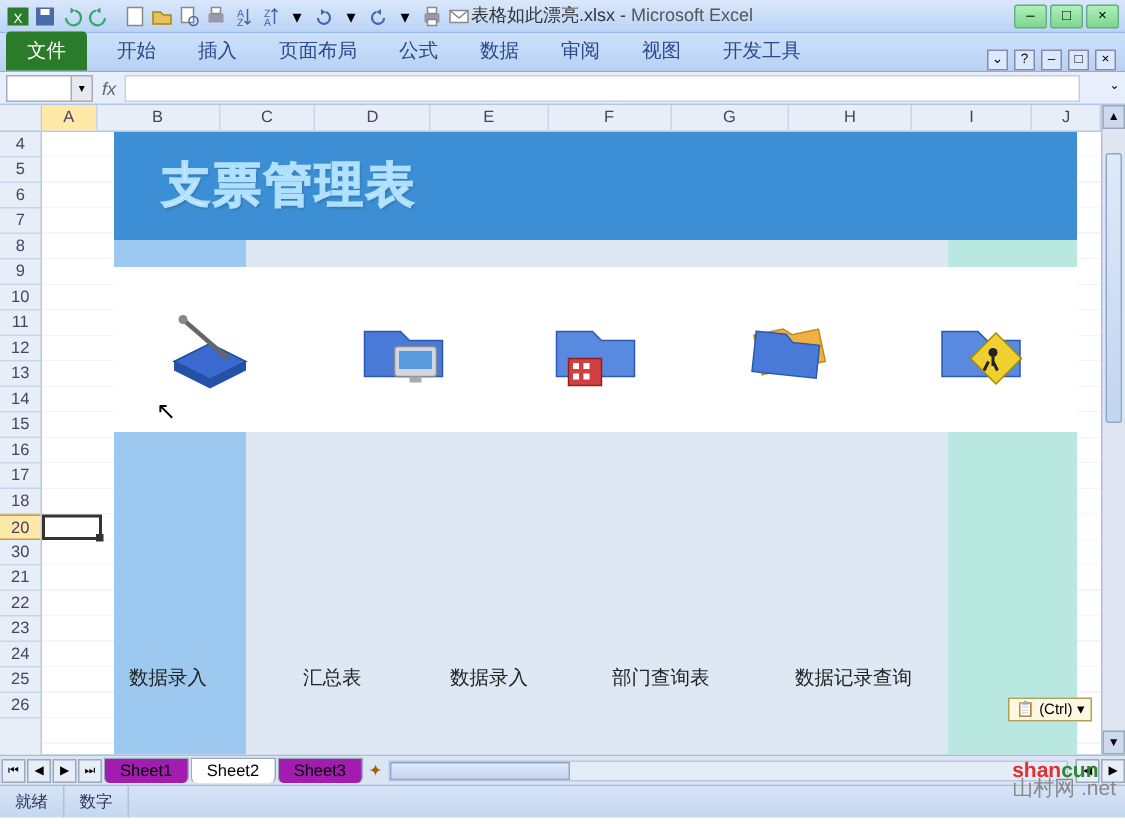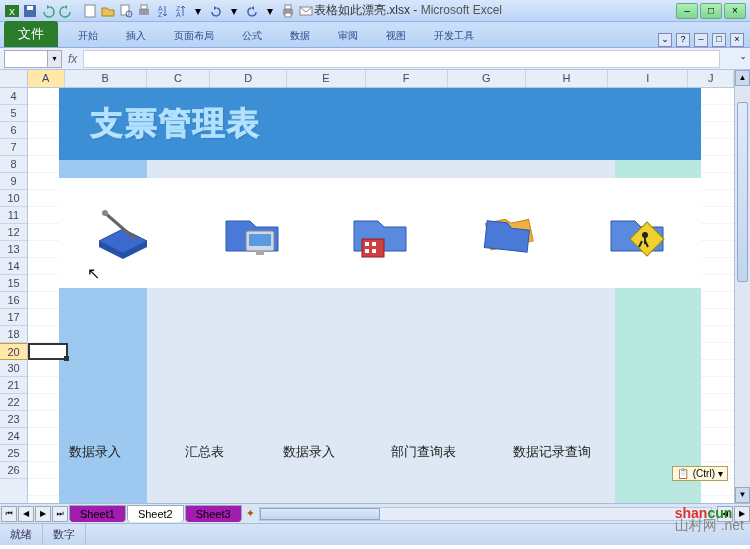--- a/index.html
+++ b/index.html
@@ -12,21 +12,21 @@
 .qat-sep { width: 4px; }
 .title-text { flex: 1; text-align: left; font-size: 12px; color: #335; }
 .title-text .fn { color: #333; }
 .title-text .app { color: #555; }
 .win-controls { display: flex; gap: 2px; padding-right: 4px; }
 .win-btn { width: 22px; height: 16px; border: 1px solid #6a8; background: linear-gradient(#aef0b8,#7fd68f); border-radius: 2px; display: flex; align-items: center; justify-content: center; font-size: 10px; cursor: pointer; }
 
 
 .ribbon-tabs { height: 26px; background: linear-gradient(#cde0fa,#b8d2f4); display: flex; align-items: flex-end; padding-left: 4px; border-bottom: 1px solid #8bb0e0; }
 .file-tab { background: #2a7c2a; color: #fff; padding: 4px 14px; font-size: 13px; border-radius: 3px 3px 0 0; cursor: pointer; margin-right: 6px; }
-.rtab { padding: 4px 14px; font-size: 10px; color: #2a4a8a; cursor: pointer; }
+.rtab { padding: 4px 14px; font-size: 13px; color: #2a4a8a; cursor: pointer; }
 .ribbon-right { margin-left: auto; display: flex; gap: 4px; padding-right: 6px; align-items: center; }
 .rmin { width: 14px; height: 14px; border: 1px solid #88a; background: #dce8fb; cursor: pointer; font-size: 9px; text-align: center; }
 
 
 .fbar { height: 22px; background: #e6effb; display: flex; align-items: center; border-bottom: 1px solid #b0c6e8; }
 .namebox { width: 44px; height: 18px; margin-left: 4px; background: #fff; border: 1px solid #aab; display: flex; align-items: center; padding-left: 4px; cursor: text; }
 .namebox-arrow { width: 14px; height: 18px; border: 1px solid #aab; border-left: none; background: #e8e8f0; font-size: 8px; text-align: center; line-height: 16px; cursor: pointer; }
 .fx-label { font-style: italic; color: #666; padding: 0 6px; }
 .formula-input { flex: 1; height: 18px; background: #fff; border: 1px solid #ccd; margin-right: 16px; cursor: text; }
 .fbar-exp { width: 14px; height: 14px; font-size: 8px; text-align: center; cursor: pointer; }
@@ -43,21 +43,21 @@
 .colhdr { border-right: 1px solid #c8d4e8; font-size: 11px; color: #446; text-align: center; line-height: 17px; cursor: pointer; }
 .colhdr.sel { background: #ffe8a8; }
 
 .cells { position: relative; height: 415px; }
 .cells::before { content: ""; position: absolute; inset: 0; background:
   repeating-linear-gradient(to bottom, transparent 0, transparent 16px, #d6dce8 16px, #d6dce8 17px),
   repeating-linear-gradient(to right, transparent 0, transparent 60px, #d6dce8 60px, #d6dce8 61px);
   opacity: 0.3; pointer-events: none; }
 
 
-.sheet-body { position: absolute; left: 31px; top: 0; width: 642px; height: 415px; }
+.sheet-body { position: absolute; left: 48px; top: 0; width: 642px; height: 415px; }
 .banner { position: absolute; left: 0; top: 0; width: 642px; height: 72px; background: #3c8fd4; }
 .banner-text { position: absolute; left: 32px; top: 14px; font-size: 32px; font-weight: 700; color: #fff; -webkit-text-stroke: 1px #b0e0ff; letter-spacing: 2px; text-shadow: 1px 1px 2px rgba(0,0,0,0.2); }
 .sideband-l { position: absolute; left: 0; top: 72px; width: 88px; height: 343px; background: #9dc9f0; }
 .sideband-r { position: absolute; left: 556px; top: 72px; width: 86px; height: 343px; background: #b8e8e0; }
 .midfill { position: absolute; left: 88px; top: 72px; width: 468px; height: 343px; background: #dde8f4; }
 .icon-row { position: absolute; left: 0; top: 90px; width: 642px; height: 110px; background: #fff; display: flex; justify-content: space-around; align-items: center; }
 .app-icon { width: 64px; height: 64px; position: relative; }
 .app-icon svg { width: 100%; height: 100%; }
 .cursor-arrow { position: absolute; left: 28px; top: 176px; font-size: 16px; pointer-events: none; }
 

